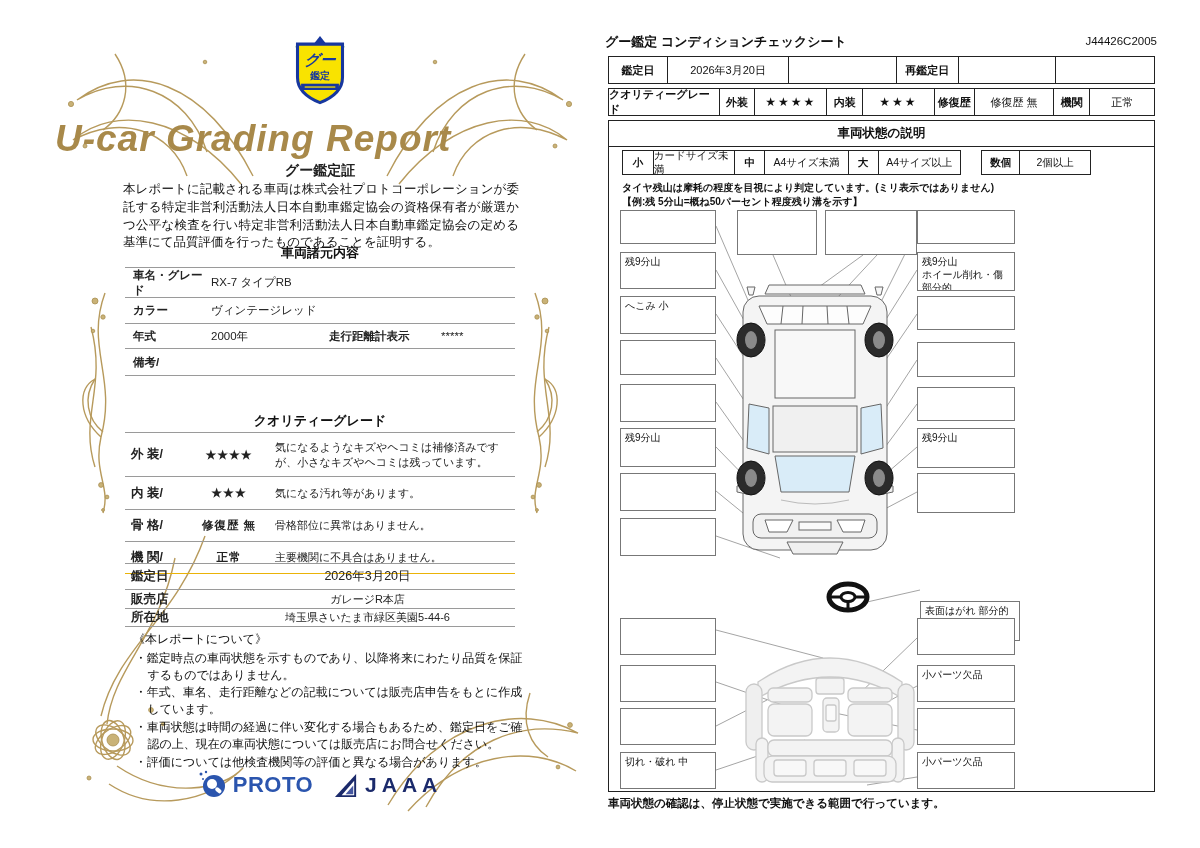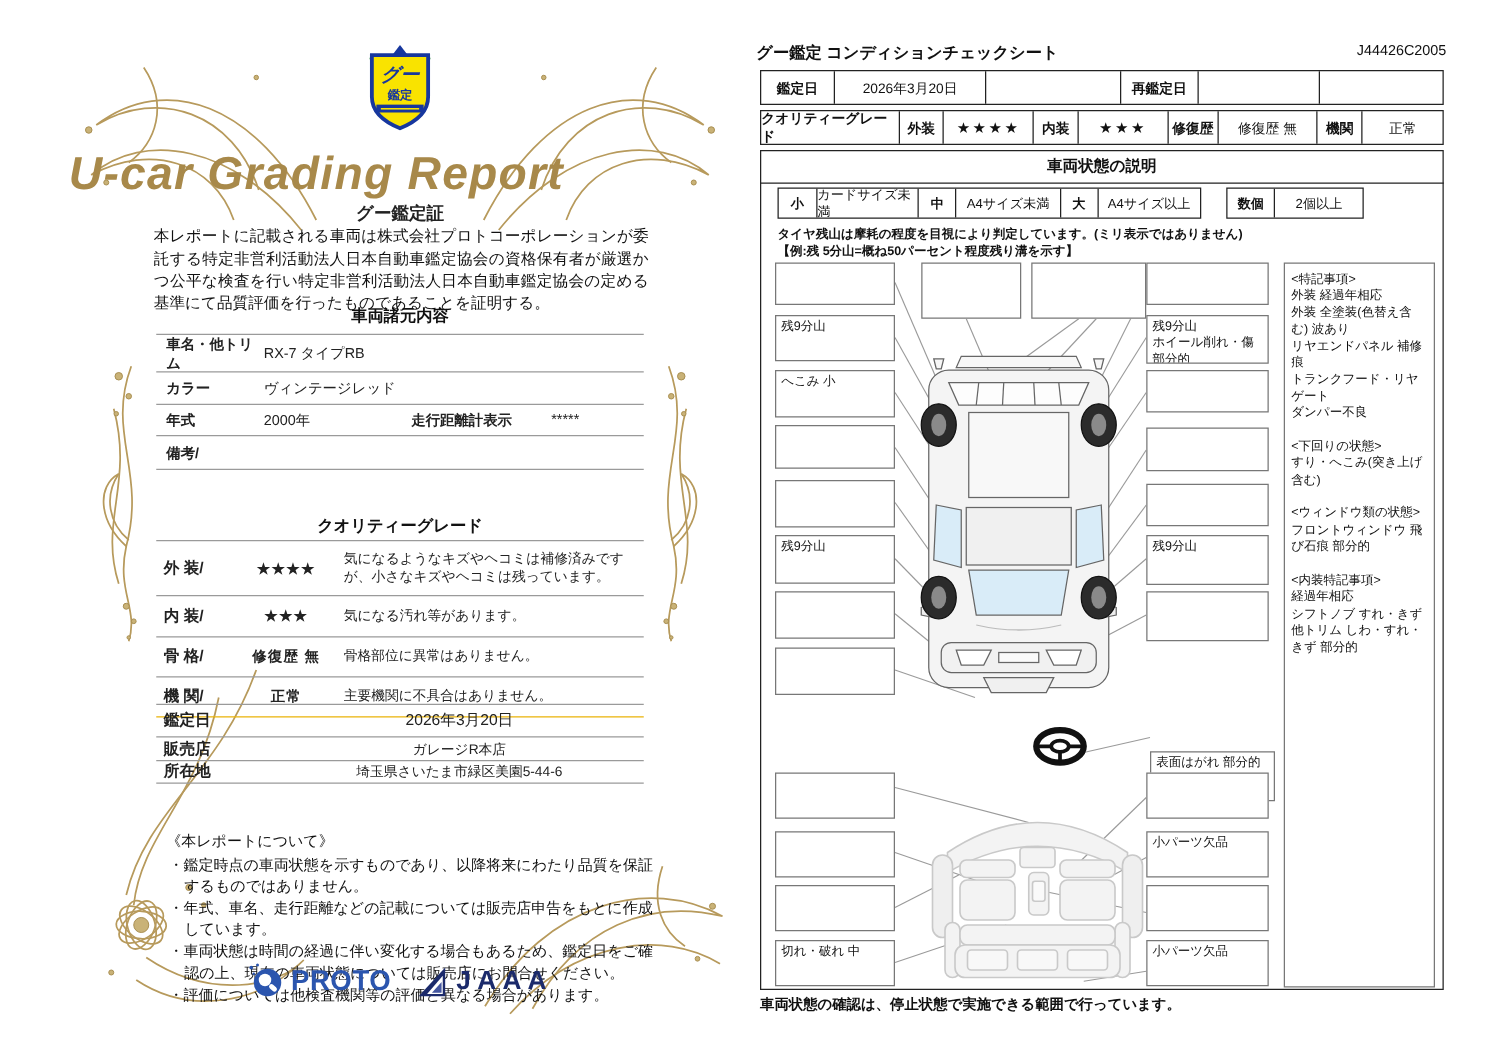--- a/index.html
+++ b/index.html
@@ -28,21 +28,21 @@
   .gradeT .row:last-child { border-bottom:1px solid #eab308; }
   .gradeT .gl { width:58px; font-weight:bold; font-size:12.5px; padding-left:6px; }
   .gradeT .gv { width:92px; text-align:center; font-weight:bold; letter-spacing:1px; font-size:12px; }
   .gradeT .gd { flex:1; font-size:11px; line-height:1.35; padding-right:2px; }
   .infoT { position:absolute; top:533px; left:70px; width:390px; font-size:11px; color:#222; }
   .infoT .row { display:flex; align-items:center; border-top:1px solid #9a9a9a; }
   .infoT .row:last-child { border-bottom:1px solid #9a9a9a; }
   .infoT .lab { width:95px; font-weight:bold; font-size:12.5px; padding-left:6px; }
   .infoT .val { flex:1; text-align:center; }
   .about { position:absolute; top:601px; left:78px; width:400px; font-family:"Liberation Serif", serif;
-           font-size:12px; line-height:1.4; color:#111;margin-top:34px; }
+           font-size:12px; line-height:1.4; color:#111; }
   .about .hd { margin-bottom:2px; }
   .about .it { padding-left:1.2em; text-indent:-1.05em; margin-bottom:1px; }
   .logos { position:absolute; top:740px; width:100%; display:flex; justify-content:center; align-items:center; gap:20px; }
   .logo { display:flex; align-items:center; gap:5px; }
   .proto-txt { font-size:22px; font-weight:900; color:#2b55ae; letter-spacing:.5px; transform:scaleY(1.04); }
   .jaaa-txt { font-size:21px; font-weight:900; color:#1b2a6b; letter-spacing:5px; }
 
   
   .sheet { position:absolute; left:605px; top:30px; width:552px; height:800px; font-family:"Liberation Sans", sans-serif; color:#111; }
   .s-title { position:absolute; top:3px; width:100%; font-size:13px; font-weight:bold; }
@@ -148,21 +148,21 @@
     </svg>
 
     <h1 class="c-title">U-car Grading Report</h1>
     <div class="c-sub">グー鑑定証</div>
     <p class="c-intro">本レポートに記載される車両は株式会社プロトコーポレーションが委託する特定非営利活動法人日本自動車鑑定協会の資格保有者が厳選かつ公平な検査を行い特定非営利活動法人日本自動車鑑定協会の定める基準にて品質評価を行ったものであることを証明する。</p>
 
     <div class="c-h2" style="top:214px">車両諸元内容</div>
 
     <div class="spec">
       <div class="row" style="height:30px">
-        <span class="lab" style="width:78px">車名・他トリム</span>
+        <span class="lab" style="width:78px">車名・グレード</span>
         <span>RX-7 タイプRB</span>
       </div>
       <div class="row" style="height:26px">
         <span class="lab" style="width:78px">カラー</span>
         <span>ヴィンテージレッド</span>
       </div>
       <div class="row" style="height:25px">
         <span class="lab" style="width:78px">年式</span>
         <span style="width:118px">2000年</span>
         <span class="lab" style="width:112px">走行距離計表示</span>
@@ -413,33 +413,16 @@
 
     <div class="bx" style="left:15px;top:588px;width:96px;height:37px"></div>
     <div class="bx" style="left:15px;top:635px;width:96px;height:37px"></div>
     <div class="bx" style="left:15px;top:678px;width:96px;height:37px"></div>
     <div class="bx" style="left:15px;top:722px;width:96px;height:37px">切れ・破れ 中</div>
     <div class="bx" style="left:312px;top:588px;width:98px;height:37px"></div>
     <div class="bx" style="left:312px;top:635px;width:98px;height:37px">小パーツ欠品</div>
     <div class="bx" style="left:312px;top:678px;width:98px;height:37px"></div>
     <div class="bx" style="left:312px;top:722px;width:98px;height:37px">小パーツ欠品</div>
 
-    <div class="remarks">&lt;特記事項&gt;
-外装 経過年相応
-外装 全塗装(色替え含む) 波あり
-リヤエンドパネル 補修痕
-トランクフード・リヤゲート
-ダンパー不良
-
-&lt;下回りの状態&gt;
-すり・へこみ(突き上げ含む)
-
-&lt;ウィンドウ類の状態&gt;
-フロントウィンドウ 飛び石痕 部分的
-
-&lt;内装特記事項&gt;
-経過年相応
-シフトノブ すれ・きず
-他トリム しわ・すれ・きず 部分的</div>
 
     <div class="footnote">車両状態の確認は、停止状態で実施できる範囲で行っています。</div>
   </div>
 </div>
 
 </body></html>

